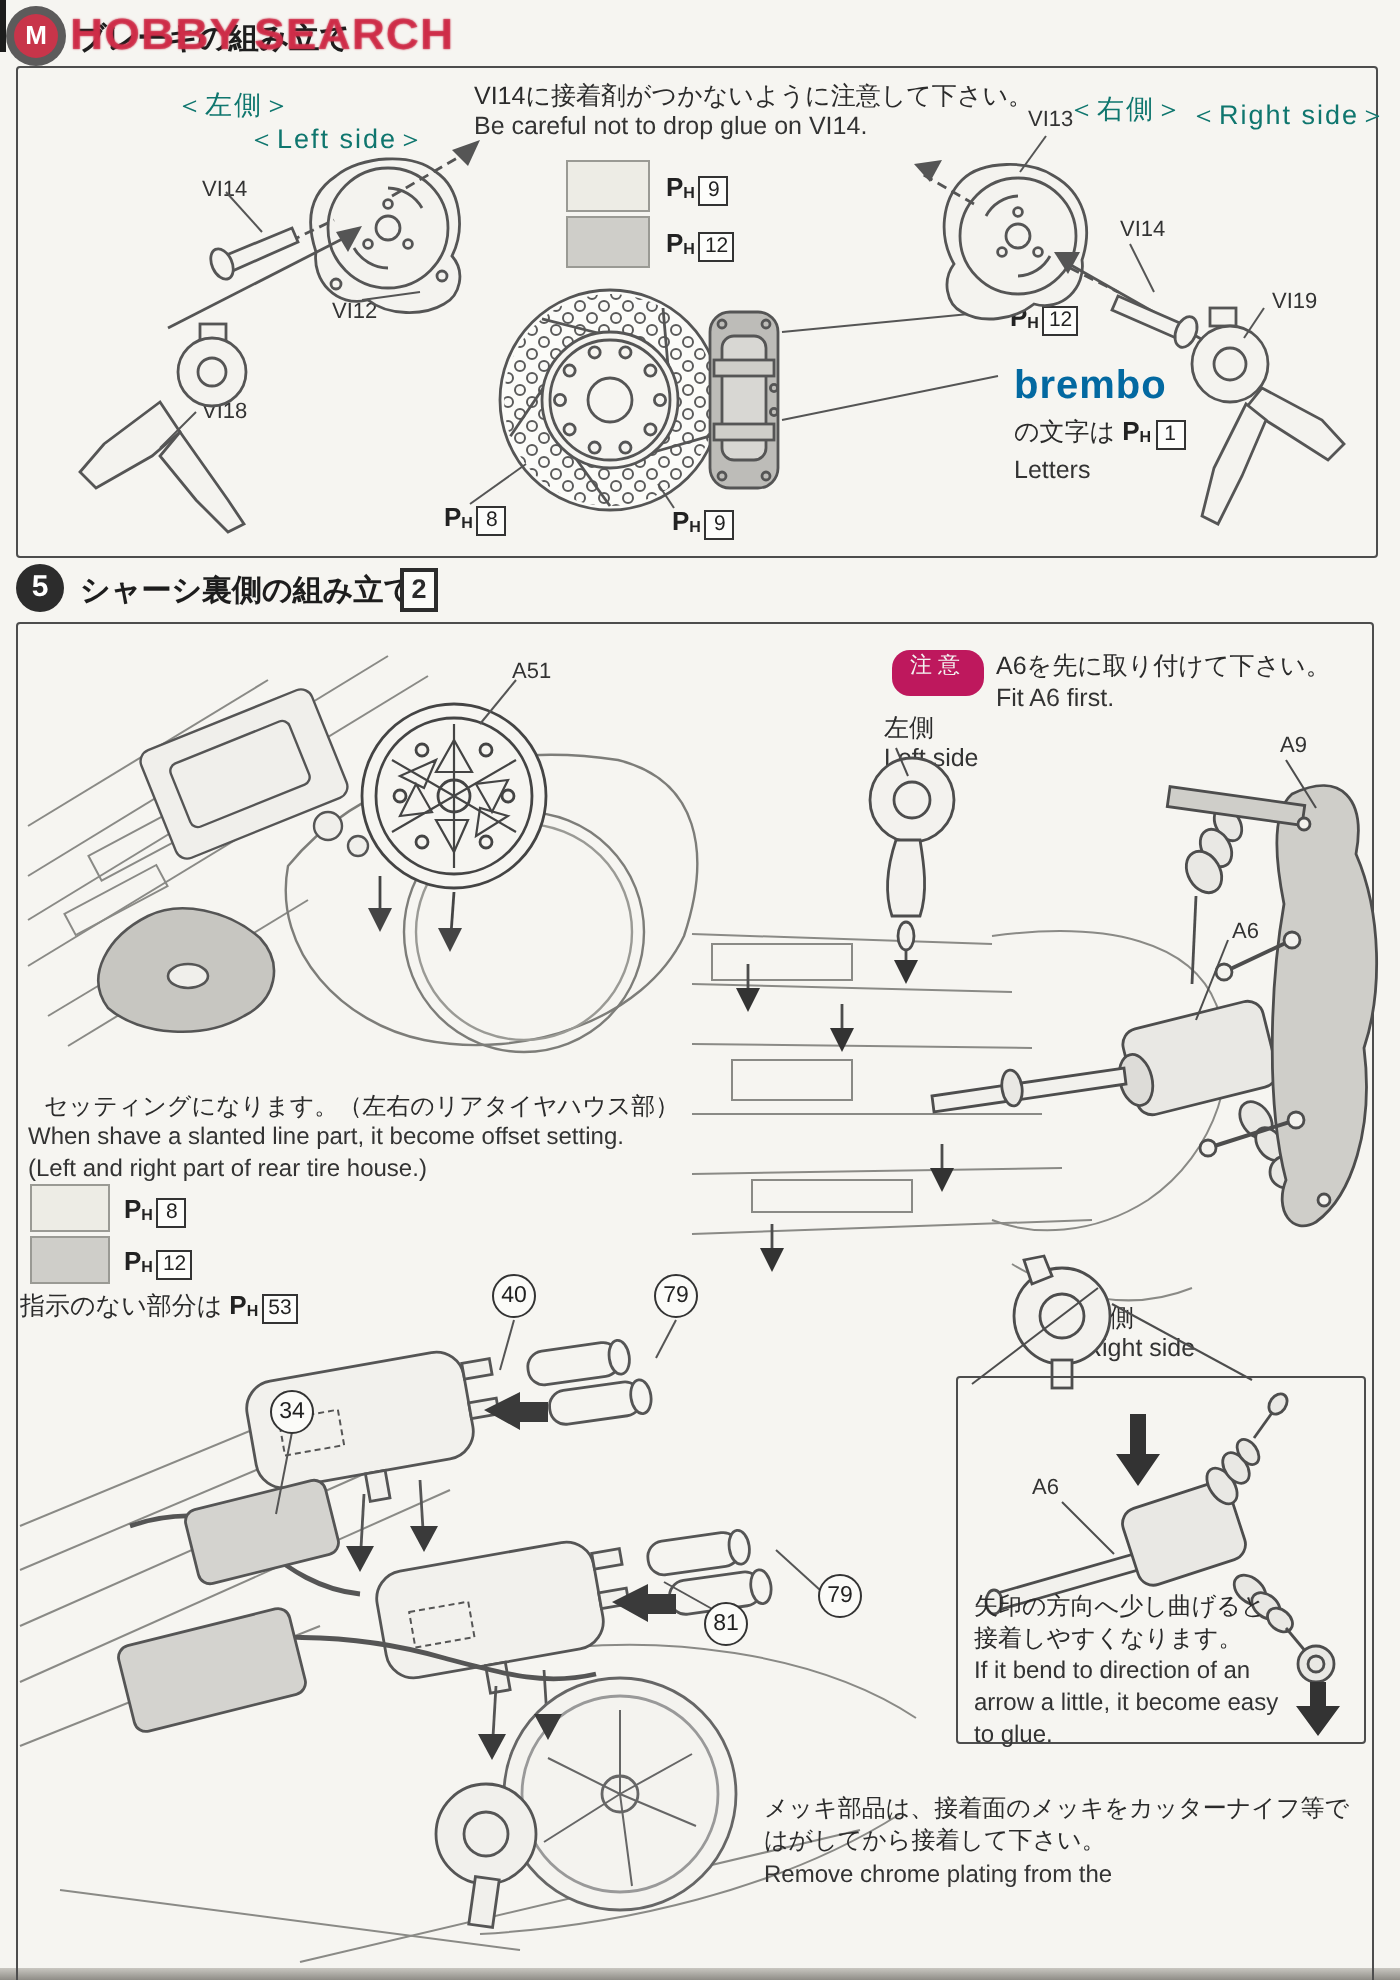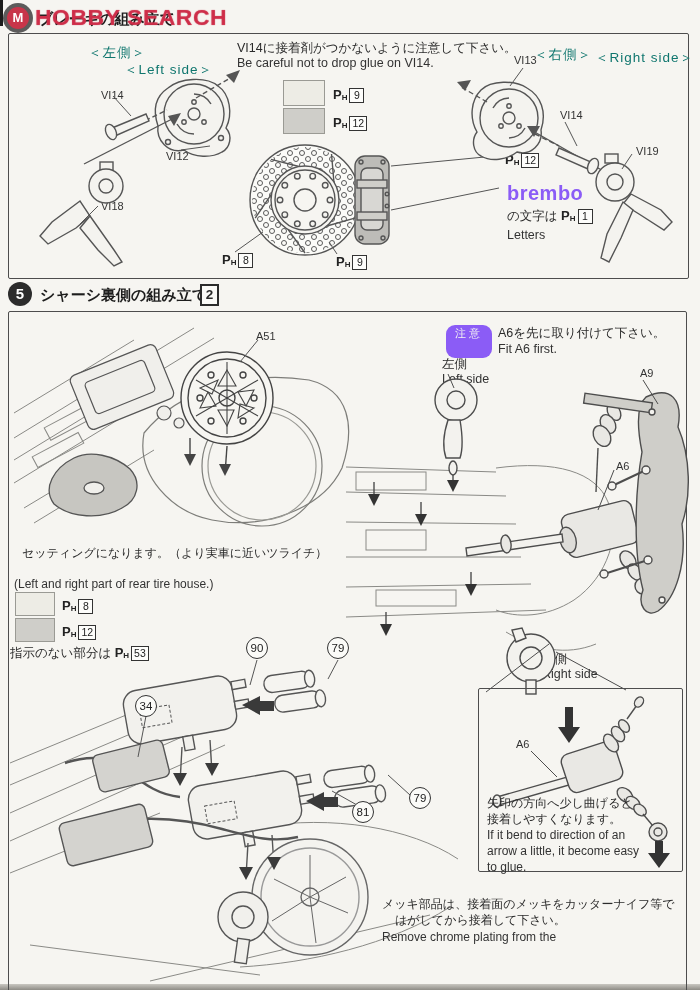--- a/index.html
+++ b/index.html
@@ -18,28 +18,28 @@
   .phn{display:inline-block;border:1.3px solid #333;background:#fdfdfb;padding:0 2px;
        font-size:10.5px;line-height:13px;min-width:9px;text-align:center;margin-left:2px;}
   .swatch{position:absolute;border:1px solid #9a9a94;}
   .circ{position:absolute;width:20px;height:20px;border:1.4px solid #333;border-radius:50%;
         background:#fbfbf8;text-align:center;line-height:20px;font-size:11.5px;color:#222;}
   .stepCircle{position:absolute;width:24px;height:24px;border-radius:50%;background:#2c2c2c;
         color:#fff;font-weight:bold;font-size:15px;text-align:center;line-height:24px;}
   .stepTitle{position:absolute;font-weight:bold;font-size:15px;white-space:nowrap;color:#1d1d1d;}
   .numBox{position:absolute;border:2px solid #2c2c2c;width:15px;height:18px;text-align:center;
         font-weight:bold;font-size:13.5px;line-height:18px;background:#fbfbf8;}
-  .badge{position:absolute;background:#8b5cf6;color:#f4f4f2;border-radius:9px;width:46px;height:33px;
+  .badge{position:absolute;background:#be185d;color:#f4f4f2;border-radius:9px;width:46px;height:23px;
         font-size:11px;text-align:center;line-height:17px;letter-spacing:3px;font-family:Liberation Serif, serif;}
   .wmText{position:absolute;font-weight:bold;font-size:23px;letter-spacing:.5px;
         color:rgba(213,44,72,.62);transform:scaleY(.95);text-shadow:0 0 1px #c23048;white-space:nowrap;}
   .wmLogo{position:absolute;width:30px;height:30px;border-radius:50%;background:#5c5b5b;}
   .wmLogo .inner{position:absolute;left:4px;top:4px;width:22px;height:22px;border-radius:50%;
         background:#c8354a;color:#fff;font-weight:bold;font-size:13px;text-align:center;line-height:22px;}
-  .brand{position:absolute;font-weight:bold;font-size:20px;letter-spacing:.5px;color:#8b5cf6;}
+  .brand{position:absolute;font-weight:bold;font-size:20px;letter-spacing:.5px;color:#0369a1;}
   .scanBottom{position:absolute;left:0;top:984px;width:700px;height:6px;
         background:linear-gradient(#c9c7c1,#8e8c86);}
   .scanCorner{position:absolute;left:0;top:0;width:3px;height:26px;background:#1c1c1c;}
   svg{position:absolute;overflow:visible;}
 </style>
 </head>
 <body>
 
 <div id="page">
 
@@ -243,21 +243,22 @@
       <g fill="#c7c6c1" stroke="#555" stroke-width="1.3">
         <path d="M60,140 C40,150 28,170 40,186 C56,200 88,202 108,190 C124,182 128,164 116,151 C100,137 76,132 60,140 Z"></path>
         <ellipse cx="80" cy="170" rx="10" ry="6" fill="#f0efeb"></ellipse>
       </g>
       <line x1="244" y1="22" x2="226" y2="44" stroke="#555" stroke-width="1"></line>
     </g>
     <polygon points="211,158 205,146 217,146" fill="#444"></polygon>
     <polygon points="176,148 170,136 182,136" fill="#444"></polygon>
   </svg>
 
-  <div class="abs jp small" style="left:22px;top:545px;">セッティングになります。（より実車に近いツライチ）</div>
+  <div class="abs jp small" style="left:22px;top:545px;">セッティングになります。（左右のリアタイヤハウス部）</div>
+  <div class="abs en small" style="left:14px;top:561px;">When shave a slanted line part, it become offset setting.</div>
   <div class="abs en small" style="left:14px;top:577px;">(Left and right part of rear tire house.)</div>
 
   <div class="swatch" style="left: 15px; top: 592px; width: 38px; height: 22px; background: rgb(237, 236, 229);"></div>
   <div class="abs ph" style="left:62px;top:596px;"><span class="php">P</span><span class="phh">H</span><span class="phn">8</span></div>
   <div class="swatch" style="left: 15px; top: 618px; width: 38px; height: 22px; background: rgb(207, 206, 201);"></div>
   <div class="abs ph" style="left:62px;top:622px;"><span class="php">P</span><span class="phh">H</span><span class="phn">12</span></div>
 
   <div class="abs jp" style="left:10px;top:645px;"><span>指示のない部分は</span> <span class="ph"><span class="php">P</span><span class="phh">H</span><span class="phn">53</span></span></div>
 
   <div class="badge" style="left:446px;top:325px;">注意</div>
@@ -415,21 +416,21 @@
     </g>
     <polygon points="232,60 250,51 250,56 264,56 264,66 250,66 250,70" fill="#3a3a3a"></polygon>
     <polygon points="296,156 314,147 314,152 328,152 328,162 314,162 314,166" fill="#3a3a3a"></polygon>
     <polygon points="170,141 163,128 177,128" fill="#3a3a3a"></polygon>
     <polygon points="202,131 195,118 209,118" fill="#3a3a3a"></polygon>
     <polygon points="236,235 229,222 243,222" fill="#3a3a3a"></polygon>
     <polygon points="264,225 257,212 271,212" fill="#3a3a3a"></polygon>
   </svg>
 
   <div class="circ" style="left:135px;top:695px;">34</div>
-  <div class="circ" style="left:246px;top:637px;">90</div>
+  <div class="circ" style="left:246px;top:637px;">40</div>
   <div class="circ" style="left:327px;top:637px;">79</div>
   <div class="circ" style="left:352px;top:801px;">81</div>
   <div class="circ" style="left:409px;top:787px;">79</div>
 
   <div class="box" style="left:478px;top:688px;width:203px;height:182px;"></div>
   <svg style="left:479px;top:689px;" width="201" height="180" viewBox="0 0 201 180">
     <g stroke="#4d4d4d" stroke-width="1.4" fill="none">
       <polygon points="18,108 88,88 90,96 20,116" fill="#f2f1ed"></polygon>
       <ellipse cx="18" cy="112" rx="4" ry="6" fill="#f2f1ed"></ellipse>
       <ellipse cx="95" cy="90" rx="6" ry="11" transform="rotate(-14 95 90)" fill="#dddcd8"></ellipse>
@@ -451,16 +452,16 @@
     <polygon points="176,152 184,152 184,164 191,164 180,179 169,164 176,164" fill="#333"></polygon>
   </svg>
   <div class="abs lbl" style="left:516px;top:738px;">A6</div>
   <div class="abs jp small" style="left:487px;top:795px;">矢印の方向へ少し曲げると</div>
   <div class="abs jp small" style="left:487px;top:811px;">接着しやすくなります。</div>
   <div class="abs en small" style="left:487px;top:828px;">If it bend to direction of an</div>
   <div class="abs en small" style="left:487px;top:844px;">arrow a little, it become easy</div>
   <div class="abs en small" style="left:487px;top:860px;">to glue.</div>
 
   <div class="abs jp small" style="left:382px;top:896px;">メッキ部品は、接着面のメッキをカッターナイフ等で</div>
-  <div class="abs jp small" style="left:395px;top:912px;">はがしてから接着して下さい。</div>
+  <div class="abs jp small" style="left:382px;top:912px;">はがしてから接着して下さい。</div>
   <div class="abs en small" style="left:382px;top:930px;">Remove chrome plating from the</div>
 
 </div>
 
 </body></html>

